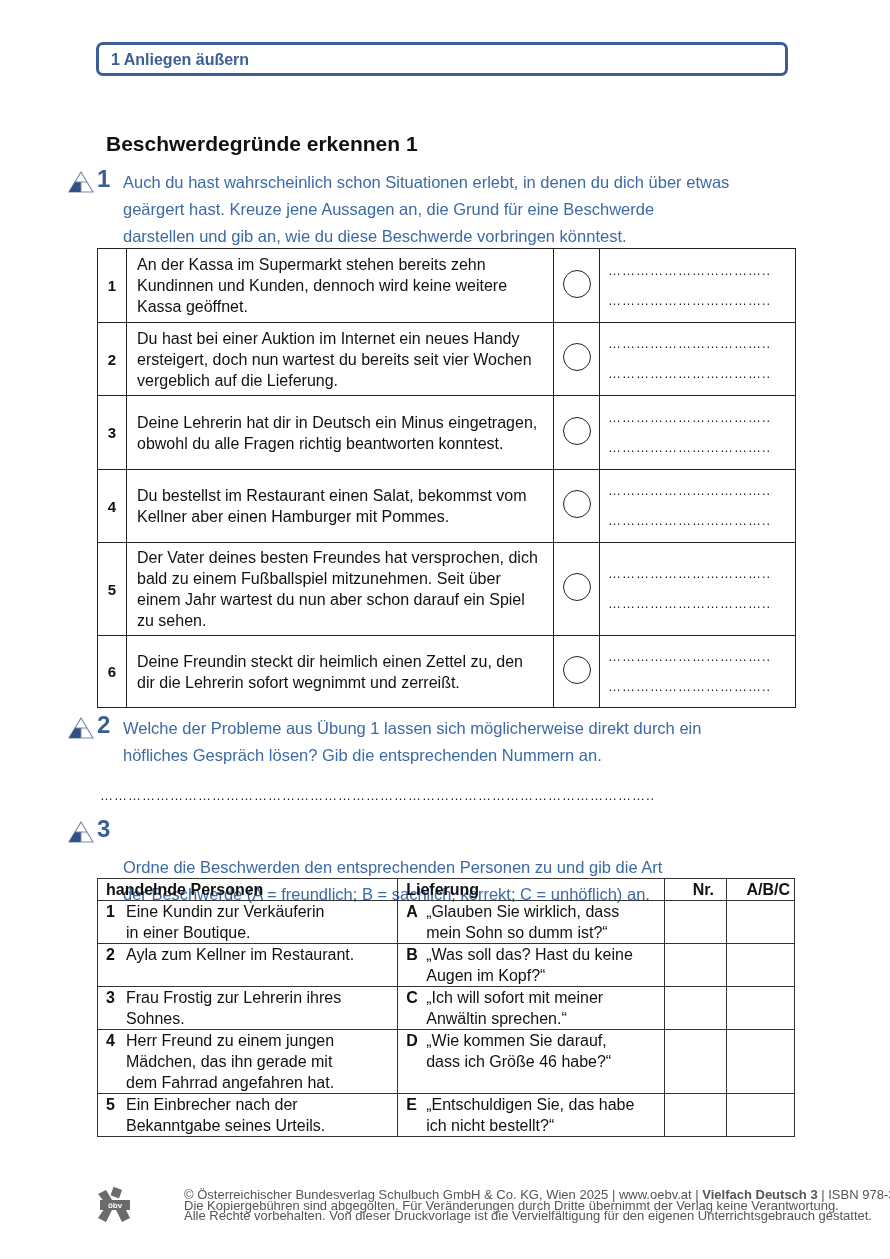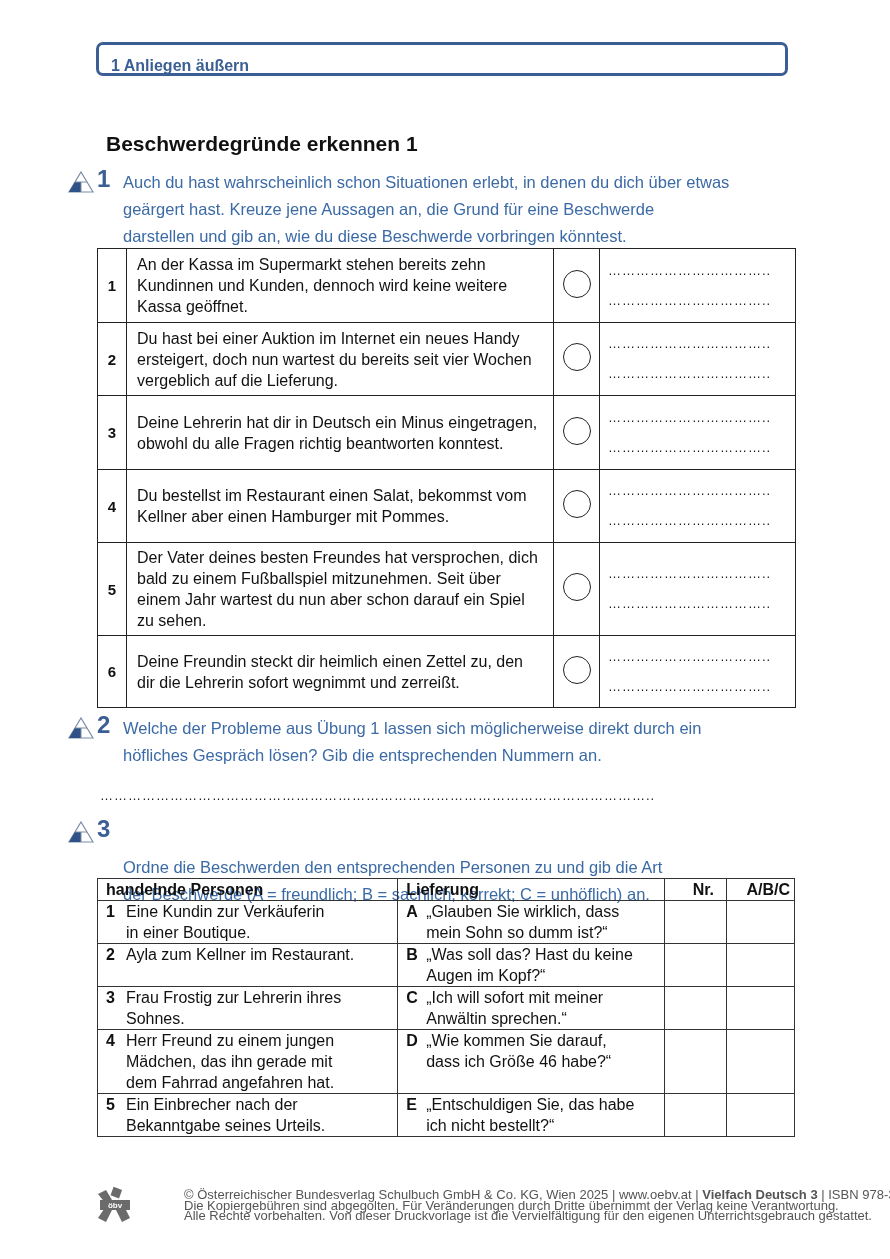--- a/index.html
+++ b/index.html
@@ -1,20 +1,20 @@
 <!DOCTYPE html>
 <html><head>
 <meta charset="utf-8">
 <style>
   html, body { margin: 0; padding: 0; background: #ffffff; }
   body { width: 890px; height: 1259px; position: relative; overflow: hidden;
          font-family: "Liberation Sans", sans-serif; color: #111; }
   .header-box { position: absolute; left: 96px; top: 42px; width: 692px; height: 34px;
     border: 3px solid #3b5f94; border-radius: 7px; box-sizing: border-box; }
-  .header-box span { position: absolute; left: 12px; top: 12px; font-size: 16px; font-weight: bold; color: #3b5f94; }
+  .header-box span { position: absolute; left: 12px; top: 6px; font-size: 16px; font-weight: bold; color: #3b5f94; }
   .page-title { position: absolute; left: 98px; top: 124px; font-size: 21px; font-weight: bold; color: #111; margin:8px; }
 
   .ex { position: absolute; left: 68px; }
   .ex-icon { position: absolute; left: 0; top: 3px; width: 26px; height: 22px; }
   .ex-num { position: absolute; left: 29px; top: -3px; font-size: 24px; font-weight: bold; color: #3b5f94; }
   .ex-text { position: absolute; left: 55px; top: 1px; font-size: 16.5px; line-height: 27px; color: #3b6aa6; white-space: pre-line; }
 
   table { border-collapse: collapse; position: absolute; }
   .t1 { left: 97px; top: 248px; width: 699px; }
   .t1 td { border: 1.5px solid #222; padding: 0; vertical-align: middle; }

